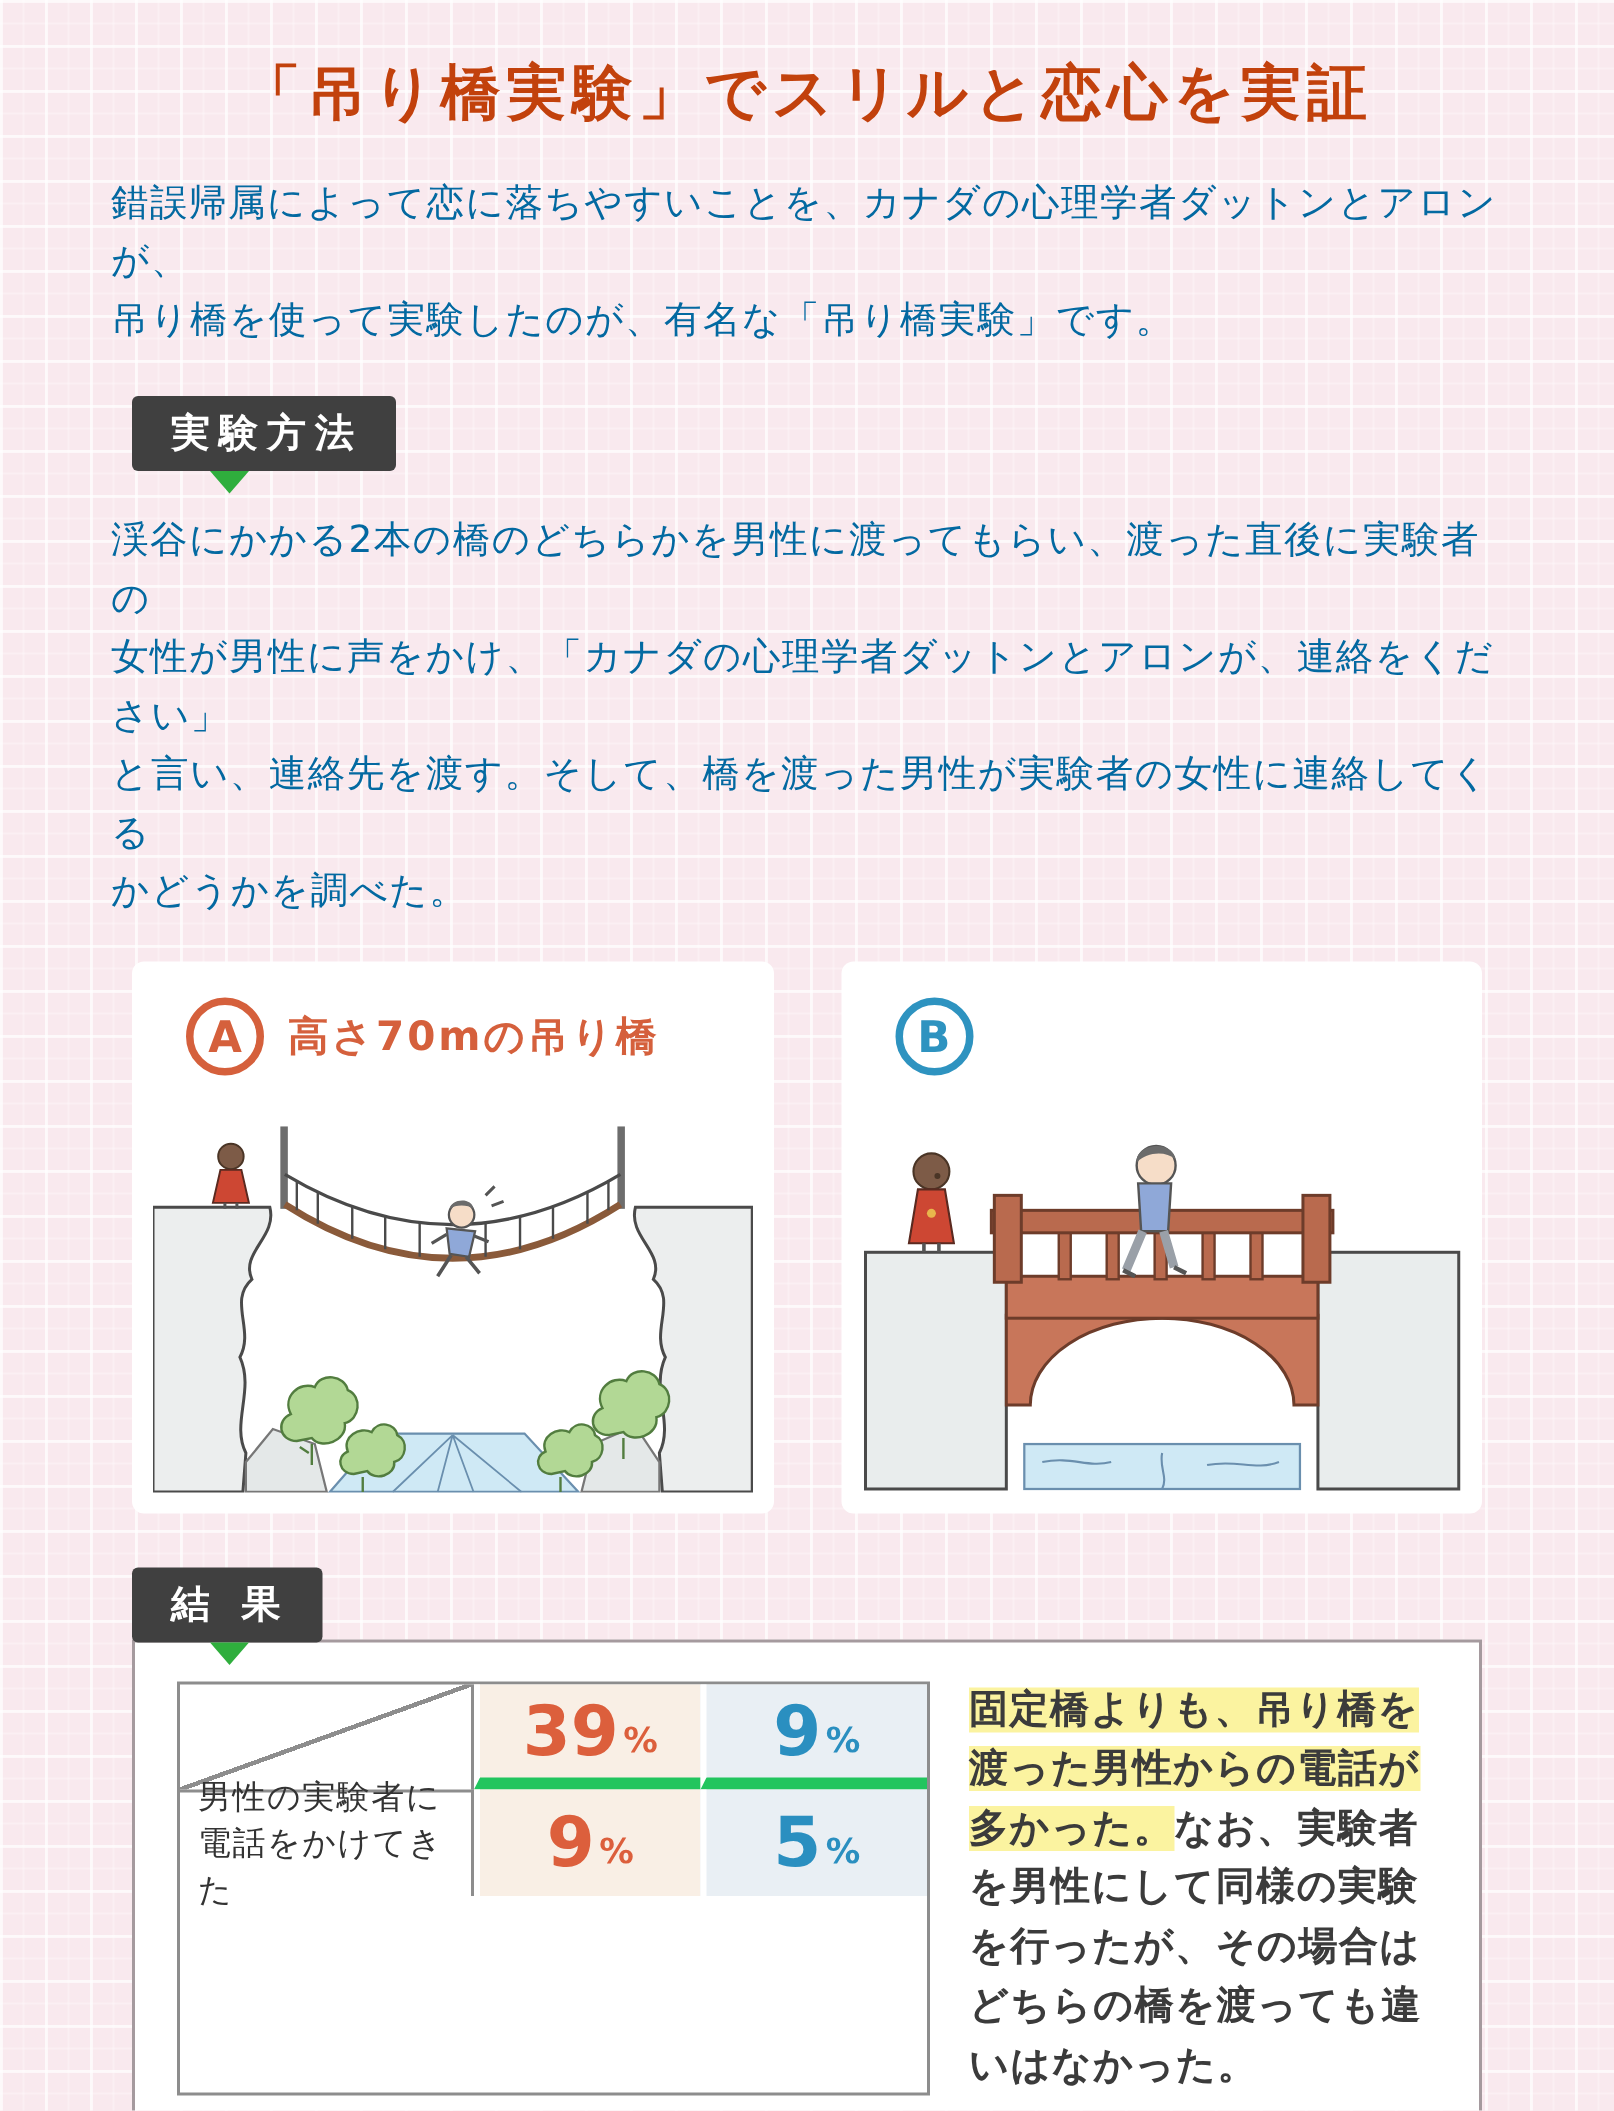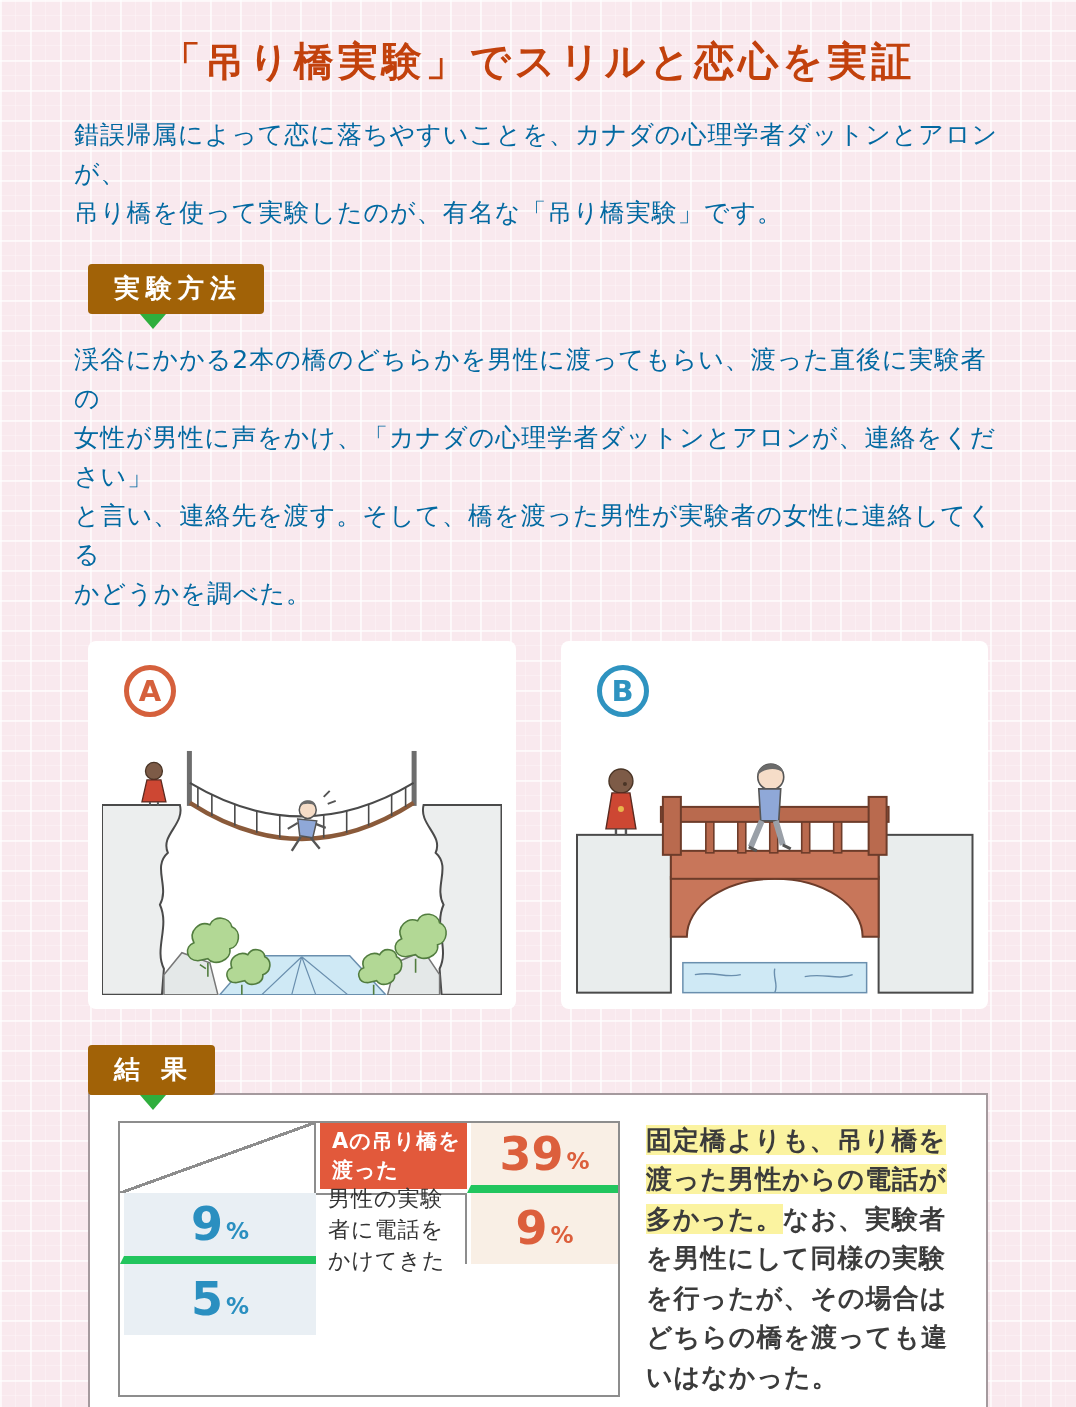--- a/index.html
+++ b/index.html
@@ -19,21 +19,21 @@
   .page-title {
     padding-top:34px; text-align:center;
     font-size:40px; font-weight:bold; letter-spacing:4px; color:#c2410c;
   }
   .intro, .method-body {
     margin:26px 74px 0; font-size:25px; line-height:39px; color:#0369a1;
     letter-spacing:1px; white-space:pre-line;
   }
   .section-label {
     position:relative; display:inline-block; margin:32px 0 0 88px; z-index:3;
-    background:#a16207; color:#fff; font-size:26px; font-weight:bold;
+    background:#404040; color:#fff; font-size:26px; font-weight:bold;
     letter-spacing:6px; padding:7px 22px 8px 26px; border-radius:4px;
   }
   .section-label::after {
     content:""; position:absolute; left:52px; top:100%;
     border:13px solid transparent; border-top:15px solid #2fae3d; border-bottom:0;
   }
   
   .bridge-cards { display:flex; gap:45px; margin:28px 88px 0; }
   .bridge-card { flex:1; background:#fff; border-radius:8px; padding:22px 14px 14px; }
   .card-head { display:flex; align-items:center; gap:16px; margin:2px 0 8px 22px; }
@@ -104,20 +104,21 @@
 <p class="method-body">渓谷にかかる2本の橋のどちらかを男性に渡ってもらい、渡った直後に実験者の
 女性が男性に声をかけ、「カナダの心理学者ダットンとアロンが、連絡をください」
 と言い、連絡先を渡す。そして、橋を渡った男性が実験者の女性に連絡してくる
 かどうかを調べた。</p>
 
 <div class="bridge-cards">
 
   <div class="bridge-card card-a">
     <div class="card-head">
       <div class="badge">A</div>
+      <div class="card-title">高さ70mの吊り橋</div>
     </div>
     <svg class="scene" viewBox="0 0 400 270" xmlns="http://www.w3.org/2000/svg">
 
       <path d="M0,80 L78,80 C83,100 58,110 66,128 C50,142 68,162 58,180 C68,202 52,224 62,244 L60,270 L0,270 Z" fill="#eceeee" stroke="#4a4a4a" stroke-width="2"></path>
       <path d="M400,80 L322,80 C317,100 342,110 334,128 C350,142 332,162 342,180 C332,202 348,224 338,244 L340,270 L400,270 Z" fill="#eceeee" stroke="#4a4a4a" stroke-width="2"></path>
 
       <path d="M118,270 L152,231 L248,231 L284,270 Z" fill="#cfe9f5" stroke="#6a8fae" stroke-width="1.5"></path>
       <path d="M200,232 L160,270 M200,232 L190,270 M200,232 L214,270 M200,232 L246,270" stroke="#6a8fae" stroke-width="1.2" fill="none"></path>
 
       <path d="M62,250 L80,228 L108,238 L116,270 L62,270 Z" fill="#e4e8e8" stroke="#777" stroke-width="1.5"></path>
@@ -207,21 +208,20 @@
   </div>
 </div>
 
 <div class="section-label" style="margin-top:36px; margin-bottom:-2px;">結 果</div>
 
 <div class="results-card">
   <div class="results-top">
 
     <div class="result-table">
       <div class="cell cell-diag"></div>
-      <div class="cell cell-header col-a">Aの吊り橋を渡った</div>
 
       <div class="cell cell-data col-a row1">
         <span class="pct-num">39</span>
           <span class="pct-unit">%</span>
       </div>
       <div class="cell cell-data col-b row1">
         <span class="pct-num">9</span>
           <span class="pct-unit">%</span>
       </div>
 

